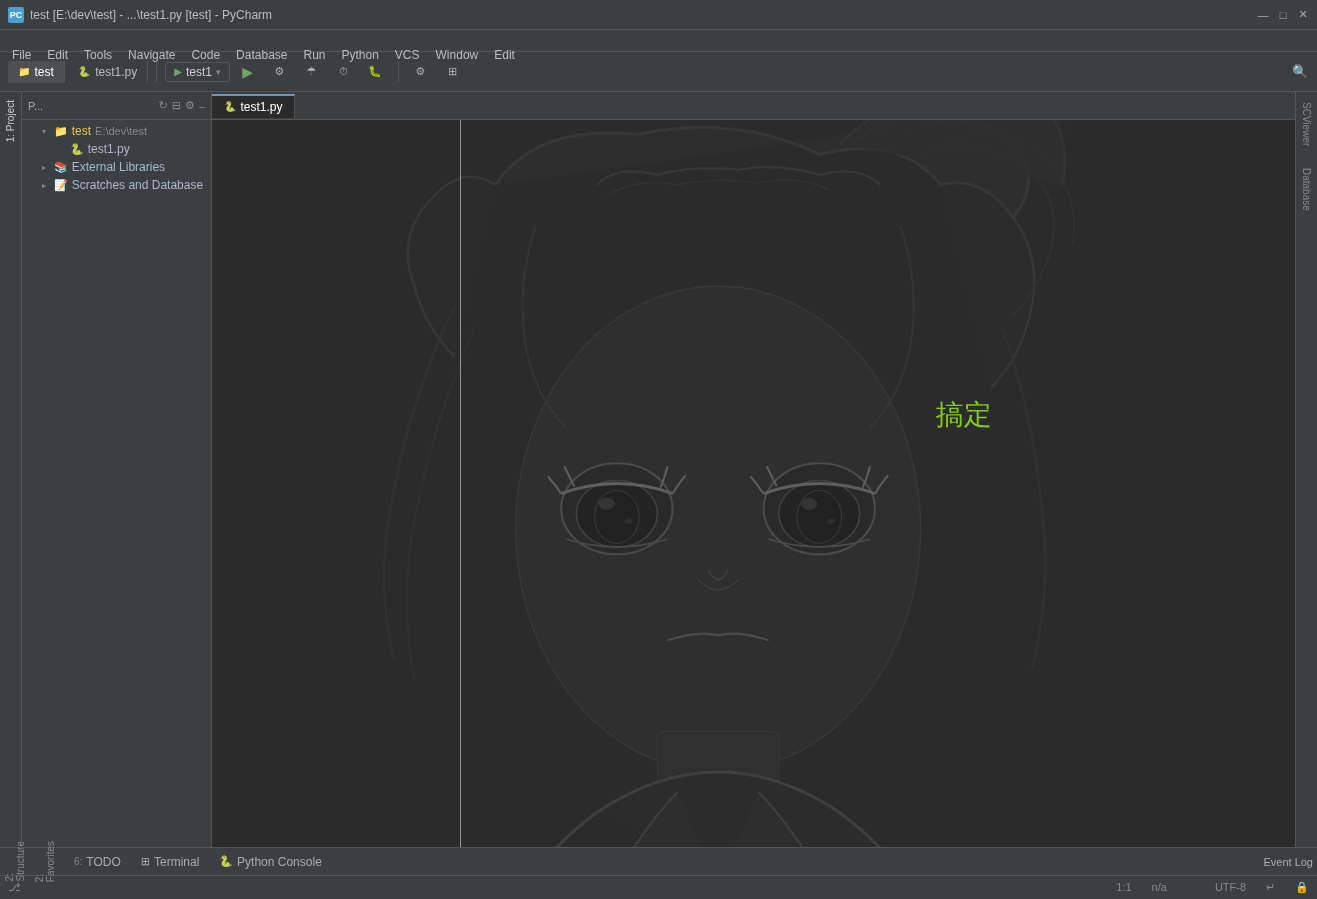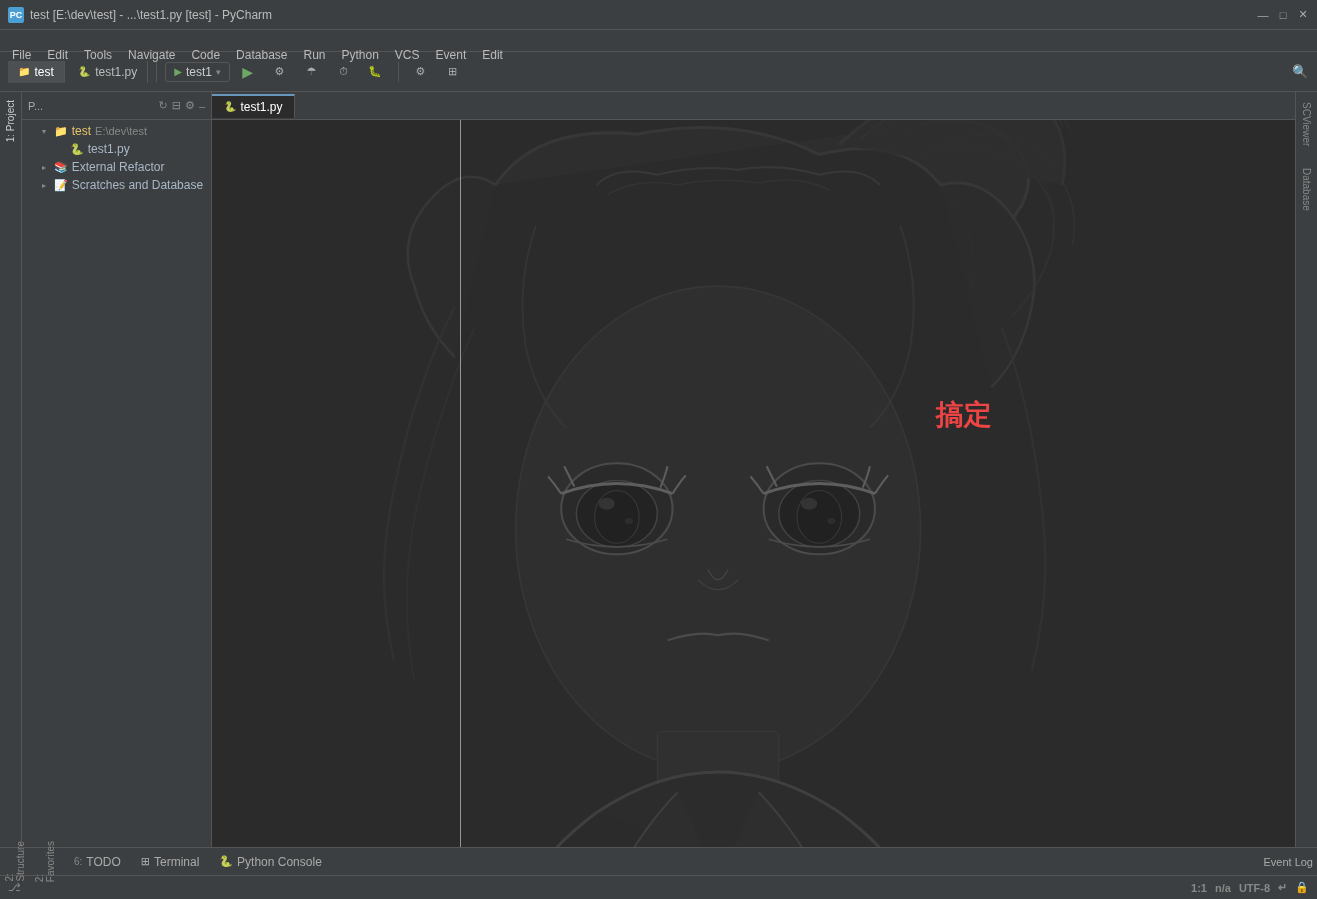--- a/index.html
+++ b/index.html
@@ -191,23 +191,23 @@
       position: absolute;
       top: 0; left: 0; right: 0; bottom: 0;
       opacity: 0.55;
     }
 
     
     #chinese-text {
       position: absolute;
       top: 38%;
       right: 28%;
-      color: #ef4444;
+      color: #84cc16;
       font-size: 28px;
-      font-weight: bold;
+      font-weight: normal;
       z-index: 10;
     }
 
     
     #cursor-line {
       position: absolute;
       top: 0;
       left: 248px;
       width: 1px;
       height: 100%;
@@ -281,21 +281,21 @@
       background: #3c3f41;
       display: flex;
       align-items: center;
       padding: 0 8px;
       justify-content: space-between;
       border-top: 1px solid #555;
       font-size: 11px;
       color: #888;
     }
     #status-bar-left { display: flex; align-items: center; gap: 8px; }
-    #status-bar-right { display: flex; align-items: center; gap: 8px; font-weight: bold; }
+    #status-bar-right { display: flex; align-items: flex-start; gap: 20px; }
 
     
     #bottom-tabs {
       height: 28px;
       background: #3c3f41;
       display: flex;
       align-items: center;
       padding: 0 4px;
       border-top: 1px solid #555;
     }
@@ -329,21 +329,21 @@
 <div id="menu-bar">
   <span class="menu-item">File</span>
   <span class="menu-item">Edit</span>
   <span class="menu-item">Tools</span>
   <span class="menu-item">Navigate</span>
   <span class="menu-item">Code</span>
   <span class="menu-item">Database</span>
   <span class="menu-item">Run</span>
   <span class="menu-item">Python</span>
   <span class="menu-item">VCS</span>
-  <span class="menu-item">Event</span>
+  <span class="menu-item">Window</span>
   <span class="menu-item">Edit</span>
 </div>
 
 <div id="toolbar">
 
   <div class="proj-tab active">
     <span style="color:#e8c46a;font-size:10px;">📁</span>
     <span>test</span>
   </div>
   <div class="proj-tab">
@@ -406,21 +406,21 @@
         <div class="tree-indent"></div>
         <span class="tree-arrow"></span>
         <span class="tree-icon file-icon">🐍</span>
         <span>test1.py</span>
       </div>
 
       <div class="tree-item">
         <div class="tree-indent"></div>
         <span class="tree-arrow">▸</span>
         <span class="tree-icon" style="color:#888;">📚</span>
-        <span>External Refactor</span>
+        <span>External Libraries</span>
       </div>
 
       <div class="tree-item">
         <div class="tree-indent"></div>
         <span class="tree-arrow">▸</span>
         <span class="tree-icon scratches-icon">📝</span>
         <span>Scratches and Database</span>
       </div>
     </div>
   </div>
@@ -555,18 +555,18 @@
     </div>
   </div>
 
   <div id="status-bar">
     <div id="status-bar-left">
       <span style="font-size:11px; color:#888;">⎇</span>
     </div>
     <div id="status-bar-right">
       <span style="cursor:pointer;">1:1</span>
       <span>n/a</span>
-      <span style="cursor:pointer;">UTF-8</span>
+      <span style="cursor:pointer;margin-left:28px;">UTF-8</span>
       <span style="cursor:pointer;">↵</span>
       <span style="font-size:11px;">🔒</span>
     </div>
   </div>
 </div>
 
 </body></html>

